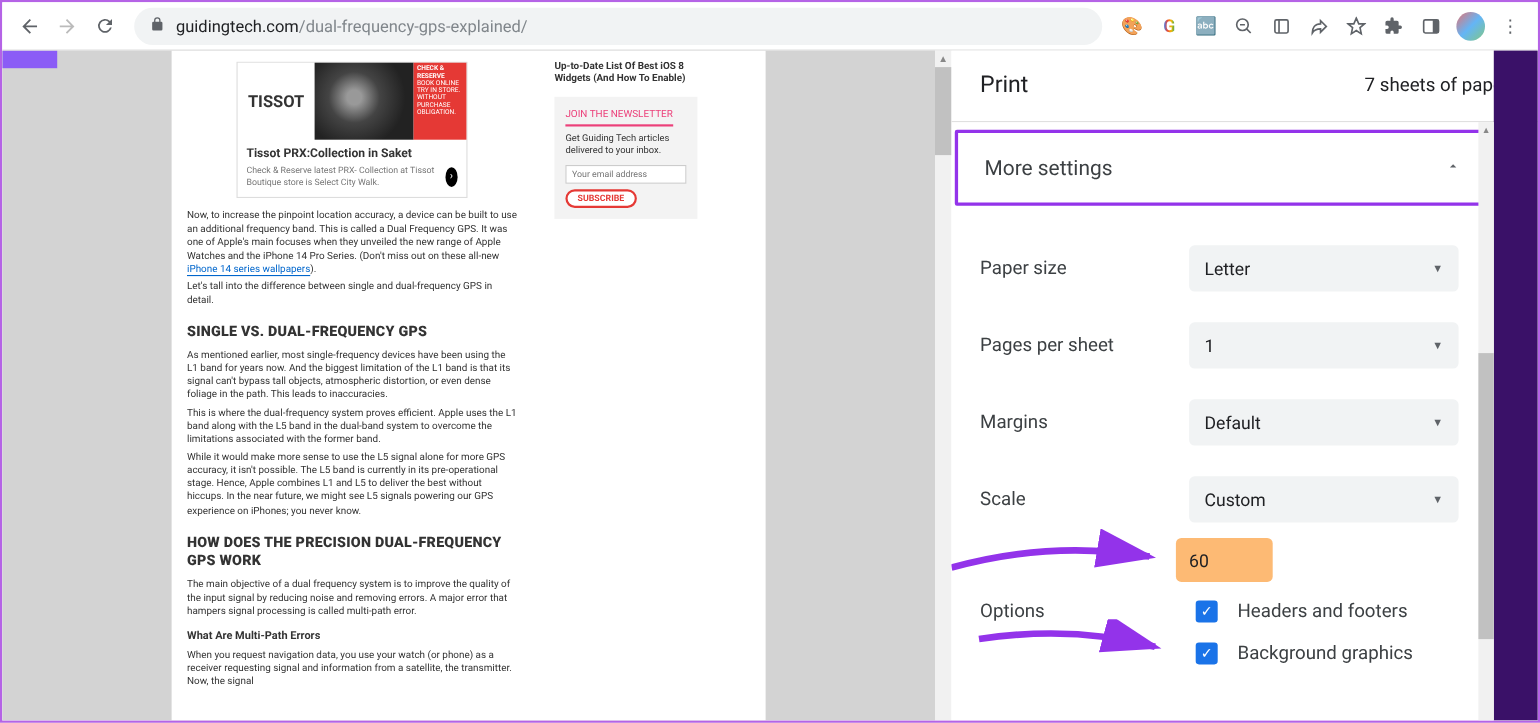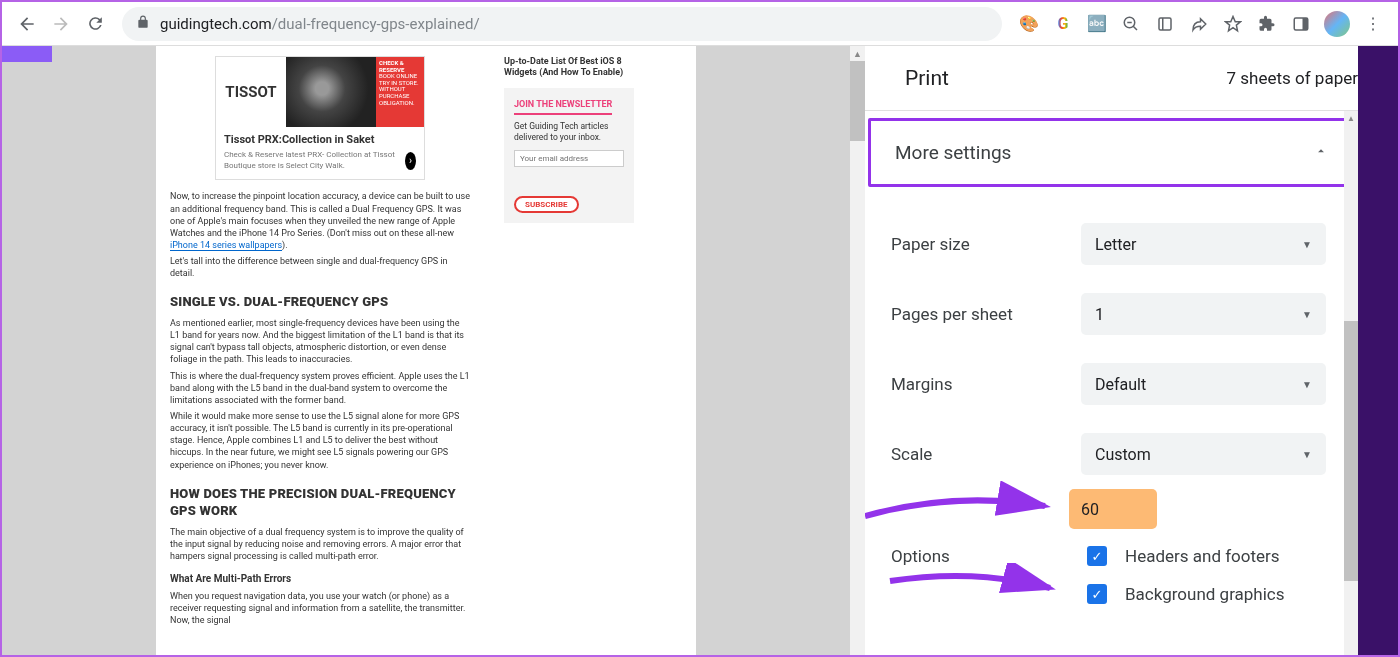--- a/index.html
+++ b/index.html
@@ -39,27 +39,27 @@
 .ad-sub { font-size: 8px; color: #777; padding: 0 8px 8px; display: flex; align-items: center; justify-content: center; }
 .ad-arrow { width: 18px; height: 18px; border-radius: 50%; background: #000; color: #fff; display: flex; align-items: center; justify-content: center; font-size: 10px; }
 .sidebar-col { float: right; width: 135px; margin-left: 14px; }
 .sidetitle { font-weight: bold; font-size: 9px; line-height: 1.2; }
 .content-col { overflow: hidden; width: 300px; }
 .para { margin: 4px 0; font-size: 9px; }
 .link { color: #0066cc; border-bottom: 1px solid #0066cc; }
 .h2 { font-weight: 900; font-size: 13px; margin: 14px 0 6px; letter-spacing: 0.2px; }
 .h3 { font-weight: bold; font-size: 10px; margin: 10px 0 4px; }
 .newsletter { background: #f3f3f3; padding: 10px; margin-top: 10px; width: 130px; }
-.nl-join { color: #ec407a; font-weight: bold; font-size: 9px; border-bottom: 2px solid #ec407a; padding-bottom: 3px; display: inline-block; }
+.nl-join { color: #ec407a; font-weight: normal; font-size: 9px; border-bottom: 2px solid #ec407a; padding-bottom: 3px; display: inline-block; }
 .nl-txt { font-size: 8.5px; margin: 6px 0; }
 .nl-input { width: 100%; border: 1px solid #ccc; padding: 3px 5px; font-size: 8px; margin-bottom: 5px; }
-.nl-sub { border: 2px solid #e53935; color: #e53935; border-radius: 11px; padding: 2px 9px; font-size: 8px; font-weight: bold; background: #fff; margin-top: 24px; }
-
-
-.panel-head { display: flex; align-items: center; justify-content: space-between; padding: 20px 40px; border-bottom: 1px solid #e0e0e0; }
+.nl-sub { border: 2px solid #e53935; color: #e53935; border-radius: 11px; padding: 2px 9px; font-size: 8px; font-weight: bold; background: #fff; }
+
+
+.panel-head { display: flex; align-items: center; justify-content: space-between; padding: 20px 26px; border-bottom: 1px solid #e0e0e0; }
 .panel-title { font-size: 21px; color: #202124; }
 .panel-sheets { font-size: 17px; color: #202124; }
 .panel-body { flex: 1; overflow: auto; padding: 0 0 0 0; position: relative; }
 .panel-scroll { width: 14px; background: #f1f1f1; position: absolute; right: 0; top: 0; bottom: 0; }
 .panel-scroll-thumb { position: absolute; width: 100%; background: #c1c1c1; }
 
 .more-box { border: 3px solid #9333ea; margin: 7px 3px 2px 3px; border-radius: 2px; }
 .more-row { display: flex; align-items: center; justify-content: space-between; padding: 20px 24px; cursor: pointer; }
 .more-lbl { font-size: 19px; color: #3c4043; }
 .chev { color: #5f6368; font-size: 16px; }

